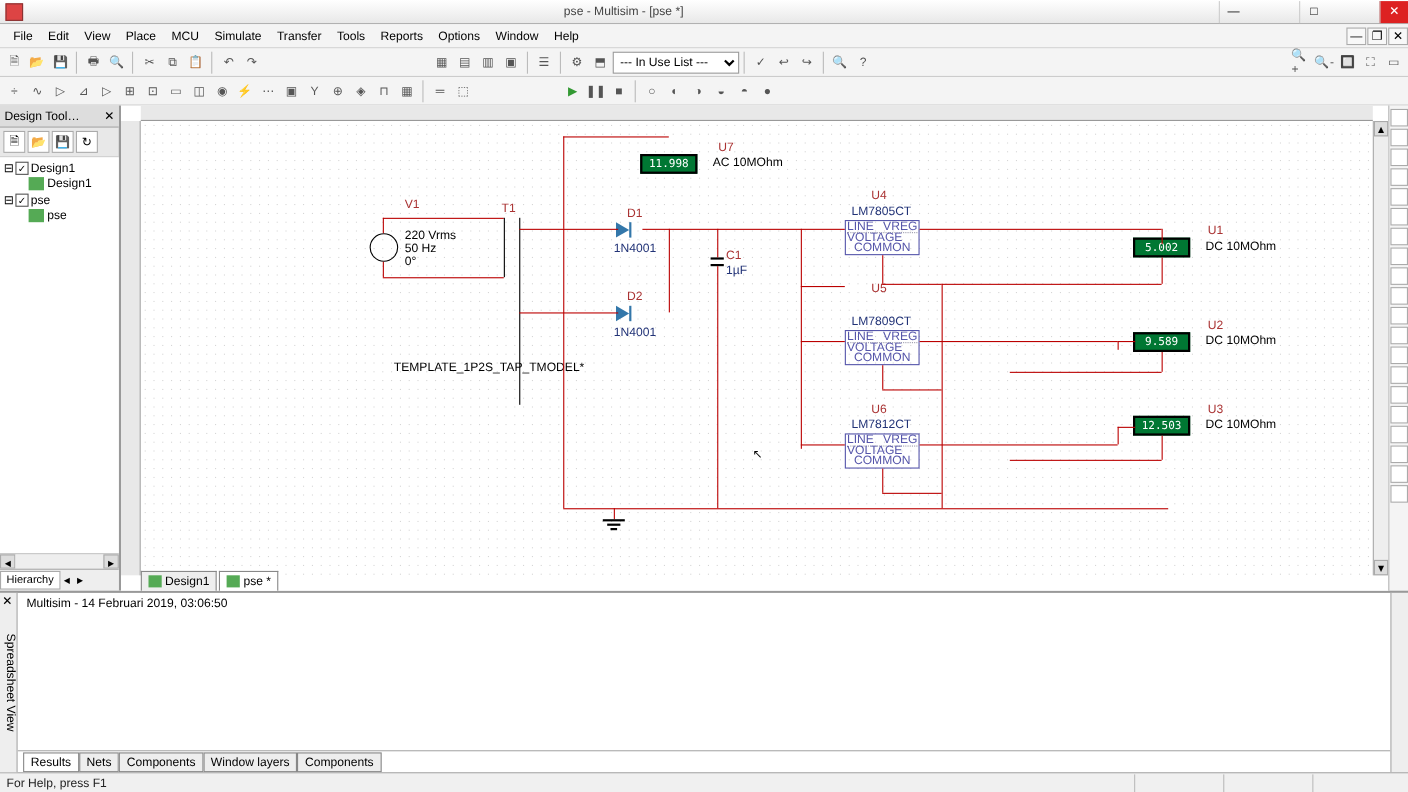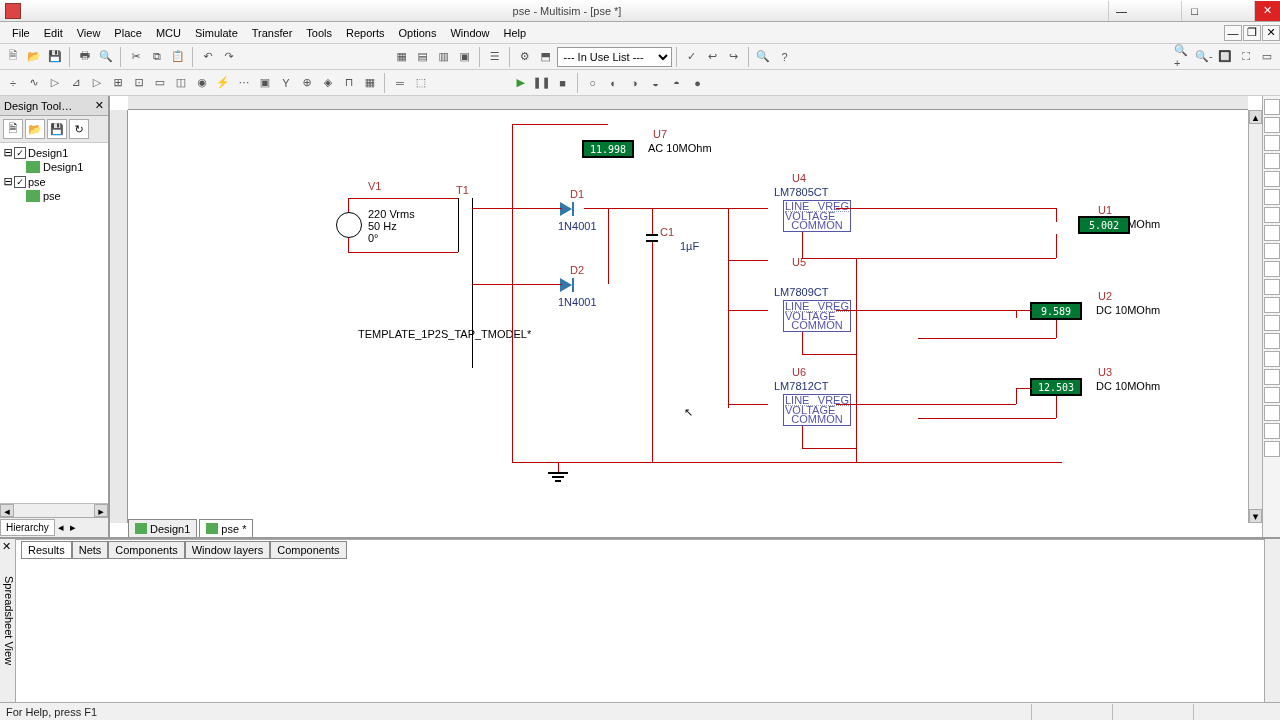--- a/index.html
+++ b/index.html
@@ -60,21 +60,21 @@
 .vscroll { position:absolute; right:0; top:14px; bottom:14px; width:14px; background:#eee; border-left:1px solid #aaa; }
 .vscroll .arr { height:14px; text-align:center; border:1px solid #aaa; background:#ddd; cursor:pointer; }
 .right-strip { width: 18px; background: #f4f4f4; border-left: 1px solid #aaa; display:flex; flex-direction:column; gap:2px; padding:3px 1px; }
 .right-strip span { width:16px; height:16px; border:1px solid #aaa; background:#fff; cursor:pointer; }
 
 
 .sch-label { position:absolute; color:#a33; font-size:11px; font-family: Arial; white-space:nowrap; }
 .sch-label.blue { color:#237; }
 .sch-label.black { color:#000; }
 .meter { position:absolute; width:52px; height:18px; background:#073; border:2px solid #000; color:#fff; text-align:center; line-height:16px; font-size:10px; font-family: monospace; }
-.regbox { position:absolute; width:68px; height:32px; border:1px solid #55a; font-size:8px; color:#55a; line-height:9px; padding:1px;margin-left:15px; }
+.regbox { position:absolute; width:68px; height:32px; border:1px solid #55a; font-size:8px; color:#55a; line-height:9px; padding:1px; }
 .regbox .r { display:flex; justify-content:space-between; border-bottom:1px dotted #99a; }
 .wire-h { position:absolute; height:1px; background:#b00; }
 .wire-v { position:absolute; width:1px; background:#b00; }
 .diode { position:absolute; width:24px; height:14px; }
 .diode::before { content:''; position:absolute; left:0; top:0; border-left:12px solid #37a; border-top:7px solid transparent; border-bottom:7px solid transparent; }
 .diode::after { content:''; position:absolute; left:12px; top:0; width:2px; height:14px; background:#37a; }
 .coil-w { position:absolute; width:1px; background:#000; }
 
 
 .sch-tabs { position:absolute; bottom:0; left:18px; height:18px; display:flex; }
@@ -273,21 +273,21 @@
 
       <div class="sch-label" style="left:442px; top:78px">D1</div>
       <div class="diode" style="left:432px; top:92px"></div>
       <div class="sch-label blue" style="left:430px; top:110px">1N4001</div>
 
       <div class="sch-label" style="left:442px; top:154px">D2</div>
       <div class="diode" style="left:432px; top:168px"></div>
       <div class="sch-label blue" style="left:430px; top:186px">1N4001</div>
 
       <div class="sch-label" style="left:532px; top:116px">C1</div>
-      <div class="sch-label blue" style="left:552px; top:130px">1µF</div>
+      <div class="sch-label blue" style="left:532px; top:130px">1µF</div>
       <div style="position:absolute; left:518px; top:124px; width:12px; height:2px; background:#000"></div>
       <div style="position:absolute; left:518px; top:130px; width:12px; height:2px; background:#000"></div>
 
       <div class="sch-label" style="left:525px; top:18px">U7</div>
       <div class="sch-label black" style="left:520px; top:32px">AC  10MOhm</div>
       <div class="meter" style="left:454px; top:30px">11.998</div>
 
       <div class="sch-label" style="left:664px; top:62px">U4</div>
       <div class="sch-label blue" style="left:646px; top:76px">LM7805CT</div>
       <div class="regbox" style="left:640px; top:90px">
@@ -316,21 +316,21 @@
         <div class="r">
             <span>LINE</span>
             <span>VREG</span>
           </div>
         <div>VOLTAGE</div>
         <div style="text-align:center">COMMON</div>
       </div>
 
       <div class="sch-label" style="left:970px; top:94px">U1</div>
       <div class="sch-label black" style="left:968px; top:108px">DC  10MOhm</div>
-      <div class="meter" style="left:950px; top:106px">5.002</div>
+      <div class="meter" style="left:902px; top:106px">5.002</div>
 
       <div class="sch-label" style="left:970px; top:180px">U2</div>
       <div class="sch-label black" style="left:968px; top:194px">DC  10MOhm</div>
       <div class="meter" style="left:902px; top:192px">9.589</div>
 
       <div class="sch-label" style="left:970px; top:256px">U3</div>
       <div class="sch-label black" style="left:968px; top:270px">DC  10MOhm</div>
       <div class="meter" style="left:902px; top:268px">12.503</div>
 
       <div class="wire-h" style="left:344px; top:98px; width:90px"></div>
@@ -420,20 +420,21 @@
     <span></span>
   </div>
 </div>
 
 <div class="bottom-panel">
   <div class="bp-side">
     <span class="x">✕</span>
     <span>Spreadsheet View</span>
   </div>
   <div class="bp-body">
+    <div class="bp-content">Multisim  -  14 Februari 2019, 03:06:50</div>
     <div class="bp-tabs">
       <span class="tab active">Results</span>
       <span class="tab">Nets</span>
       <span class="tab">Components</span>
       <span class="tab">Window layers</span>
       <span class="tab">Components</span>
     </div>
   </div>
   <div class="bp-right"></div>
 </div>

